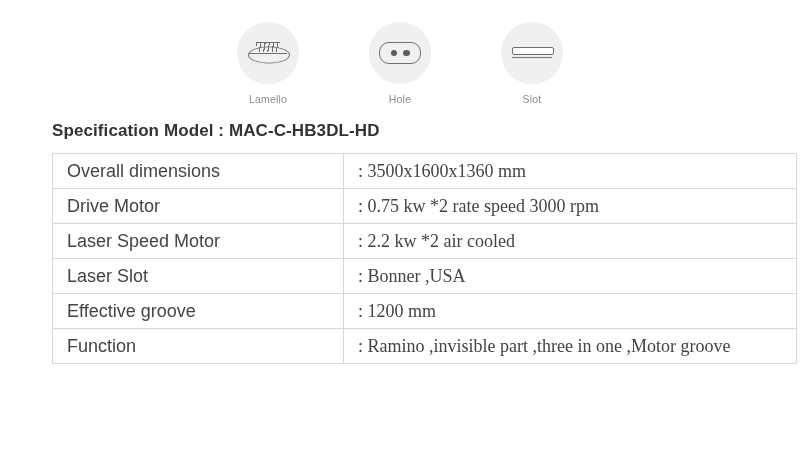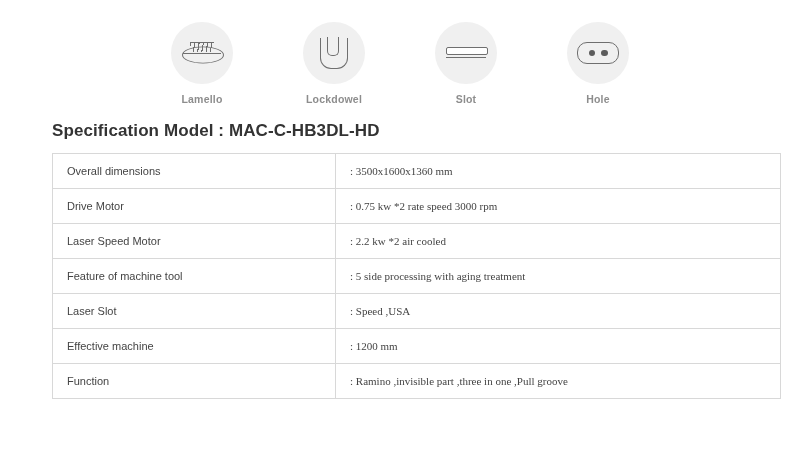--- a/index.html
+++ b/index.html
@@ -42,21 +42,20 @@
     display: flex;
     align-items: center;
     justify-content: center;
     position: relative;
   }
   .icon-caption {
     margin-top: 9px;
     font-size: 10.5px;
     color: #8d8d8d;
     letter-spacing: .2px;
-    font-weight: bold;
   }
 
   
   .g-lamello {
     width: 40px;
     height: 26px;
     position: relative;
   }
   .g-lamello .lens {
     position: absolute;
@@ -154,23 +153,23 @@
   
   .spec-table {
     margin: 12px 0 0 52px;
     width: 698px;
     border-collapse: collapse;
     table-layout: fixed;
   }
   .spec-table td {
     border: 1px solid #d8d8d8;
     height: 34px;
-    font-size: 11px;
+    font-size: 18px;
     color: #444;
-    padding: 0 0 0 14px;
+    padding: 0 8px 0 14px;
     vertical-align: middle;
     white-space: nowrap;
     overflow: hidden;
   }
   .spec-table td.col-label { width: 268px; }
   .spec-table td.col-value { width: 430px; font-family: Liberation Serif, serif; }
 </style>
 </head>
 <body>
 
@@ -182,77 +181,67 @@
       <div class="icon-circle">
         <div class="g-lamello">
           <div class="hatch"></div>
           <div class="lens"></div>
           <div class="mid"></div>
         </div>
       </div>
       <div class="icon-caption">Lamello</div>
     </div>
 
+
     <div class="icon-cell">
       <div class="icon-circle">
-        <div class="g-lock"></div>
+        <div class="g-hole">
+            <span></span>
+            <span></span>
+          </div>
       </div>
-      <div class="icon-caption">Lockdowel</div>
+      <div class="icon-caption">Hole</div>
     </div>
 
     <div class="icon-cell">
       <div class="icon-circle">
         <div class="g-slot">
           <div class="bar"></div>
           <div class="base"></div>
         </div>
       </div>
       <div class="icon-caption">Slot</div>
     </div>
 
-    <div class="icon-cell">
-      <div class="icon-circle">
-        <div class="g-hole">
-            <span></span>
-            <span></span>
-          </div>
-      </div>
-      <div class="icon-caption">Hole</div>
-    </div>
-
   </div>
 
   <h1 class="spec-title">Specification Model : MAC-C-HB3DL-HD</h1>
 
   <table class="spec-table">
     <tbody>
       <tr>
         <td class="col-label">Overall dimensions</td>
         <td class="col-value">: 3500x1600x1360 mm</td>
       </tr>
       <tr>
         <td class="col-label">Drive Motor</td>
         <td class="col-value">: 0.75 kw *2 rate speed 3000 rpm</td>
       </tr>
       <tr>
         <td class="col-label">Laser Speed Motor</td>
         <td class="col-value">: 2.2 kw *2 air cooled</td>
       </tr>
       <tr>
-        <td class="col-label">Feature of machine tool</td>
-        <td class="col-value">: 5 side processing with aging treatment</td>
-      </tr>
-      <tr>
         <td class="col-label">Laser Slot</td>
-        <td class="col-value">: Speed ,USA</td>
-      </tr>
-      <tr>
-        <td class="col-label">Effective machine</td>
+        <td class="col-value">: Bonner ,USA</td>
+      </tr>
+      <tr>
+        <td class="col-label">Effective groove</td>
         <td class="col-value">: 1200 mm</td>
       </tr>
       <tr>
         <td class="col-label">Function</td>
-        <td class="col-value">: Ramino ,invisible part ,three in one ,Pull groove</td>
+        <td class="col-value">: Ramino ,invisible part ,three in one ,Motor groove</td>
       </tr>
     </tbody>
   </table>
 
 </div>
 
 </body></html>

